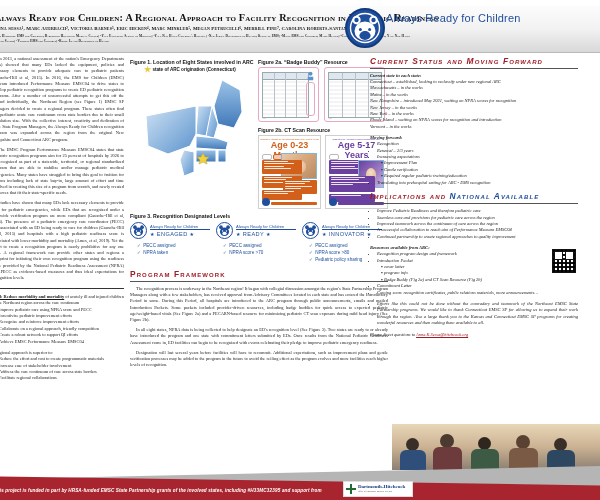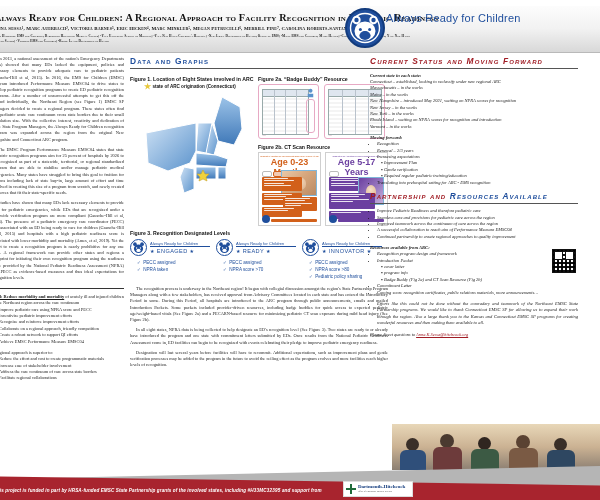--- a/index.html
+++ b/index.html
@@ -221,21 +221,20 @@
       <ul class="tiny-list">
         <li>Reduce the effort and cost to create programmatic materials</li>
         <li>Increase ease of stakeholder involvement</li>
         <li>Address the care continuum of care across state borders</li>
         <li>Facilitate regional collaborations</li>
       </ul>
     </div>
   </div>
 
   <div class="col col-mid">
-    <div class="sec-head blue">Data and Graphs</div>
 
     <div style="display:flex;gap:4px;">
 
       <div style="width:124px;">
         <div class="fig-cap">Figure 1.  Location of Eight States involved in ARC</div>
         <div class="fig1-legend">
           <span class="star">★</span>
           <span>state of ARC origination (Connecticut)</span>
         </div>
         <div class="map-wrap">
@@ -442,20 +441,21 @@
           <div class="lv-reqs">
             <div>PECC assigned</div>
             <div>NPRA score &gt;80</div>
             <div>Pediatric policy sharing</div>
           </div>
         </div>
       </div>
     </div>
 
     <div style="margin-top:6px">
+      <div class="sec-head">Program Framework</div>
       <div class="body-txt">
         <p>The recognition process is underway in the Northeast region! It began with collegial discussion amongst the region's State Partnership Program Managers along with a few stakeholders, has received approval from Advisory Committees located in each state and has entered the Introductory Period in some. During this Period, all hospitals are introduced to the ARC program through public announcements, emails and mailed Introduction Packets. Some packets included provider-driven resources, including badge buddies for quick access to expected pediatric age/weight-based vitals (See Figure 2a) and a PECARN-based resource for minimizing pediatric CT scan exposure during mild head injury (See Figure 2b).</p>
         <p>In all eight states, NPRA data is being collected to help designate an ED's recognition level (See Figure 3). Two states are ready to or already have introduced the program and one state with commitment letters submitted by EDs. Once results from the National Pediatric Readiness Assessment come in, ED facilities can begin to be recognized with events celebrating their pledge to improve pediatric emergency readiness.</p>
         <p>Designation will last several years before facilities will have to recommit. Additional expectations, such as improvement plans and gentle verification processes may be added to the program in the future to avoid the ceiling effect as the program evolves and more facilities reach higher levels of recognition.</p>
       </div>
     </div>
   </div>
 
   <div class="col col-right">
     <div class="sec-head">Current Status and Moving Forward</div>
@@ -483,21 +483,21 @@
           <li>Improvement Plan</li>
           <li>Gentle verification</li>
           <li>Required regular pediatric training/education</li>
         </ul>
       </li>
       <li>Translating into prehospital setting for ARC - EMS recognition</li>
     </ul>
 
     <div class="spacer"></div>
     <div class="sec-head mix">
-      <span class="r">Partnership and </span><span class="b">Resources Available</span>
+      <span class="r">Implications and </span><span class="b">National Available</span>
     </div>
     <ul class="r-bl">
       <li>Improve Pediatric Readiness and therefore pediatric care</li>
       <li>Seamless care and provisions for pediatric care across the region</li>
       <li>Improved teamwork across the continuum of care across the region</li>
       <li>A successful collaboration to reach aim of Performance Measure EMSC04</li>
       <li>Continued partnership to create regional approaches to quality improvement</li>
     </ul>
 
     <div style="position:relative;margin-top:5px">

